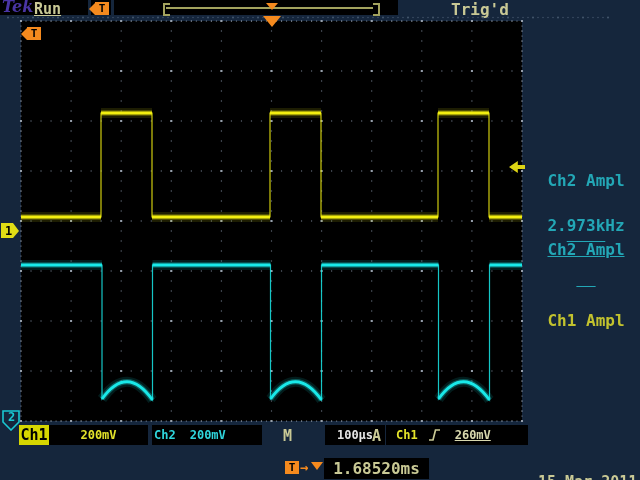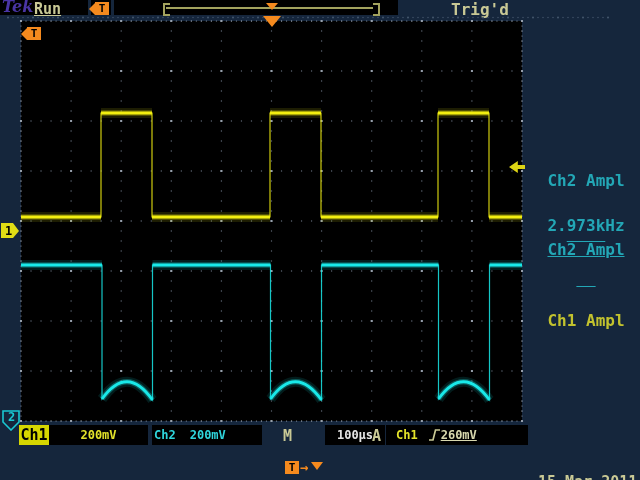--- a/index.html
+++ b/index.html
@@ -52,21 +52,21 @@
   #ch1-label-box{left:19px;top:425px;width:30px;height:20px;background:#d6d600;color:#000;
         font:bold 15px "DejaVu Sans Mono",monospace;line-height:20px;text-align:center;}
   #ch2-group-box{left:152px;width:110px;justify-content:flex-start;}
   #ch2-group-box .ch2l{color:#2fd5dc;margin-left:2px;}
   #ch2-group-box .ch2v{color:#2fd5dc;margin-left:14px;}
   #tb-label{left:283px;top:427px;color:#c9c995;font-size:15px;}
   #tb-box{left:298px;width:60px;color:#e5e5e5;margin-left:27px;}
   #trg-label{left:372px;top:427px;color:#c9c995;font-size:15px;}
   #trg-box{left:386px;width:142px;justify-content:flex-start;}
   #trg-box .src{color:#e3e32a;margin-left:10px;}
-  #trg-box .lvl{color:#d8d8ae;text-decoration:underline;}
+  #trg-box .lvl{color:#d8d8ae;margin-left:14px;text-decoration:underline;}
   #slope-icon{margin-left:10px;}
 
   
   #tpos-ticon{left:285px;top:461px;}
   #tpos-arrow{left:300px;top:459px;color:#f58a1e;font-size:14px;}
   #tpos-tri{left:311px;top:462px;border-left-width:6px;border-right-width:6px;border-top-width:8px;}
   #tpos-box{left:324px;top:458px;width:105px;height:21px;background:#000;color:#c9c995;
             font-size:16px;font-weight:bold;line-height:21px;text-align:center;}
   #datetime{left:538px;top:445px;color:#c9c995;font-size:15px;line-height:15px;font-weight:bold;white-space:pre;}
 </style>
@@ -1538,18 +1538,19 @@
     <span class="src">Ch1</span>
     <svg id="slope-icon" width="13" height="14">
       <path d="M1 12 L5 12 L7.5 2 L12 2" fill="none" stroke="#c9c995" stroke-width="1.7"></path>
     </svg>
     <span class="lvl">260mV</span>
   </div>
 
   <div class="abs ticon" id="tpos-ticon">T</div>
   <div class="abs txt" id="tpos-arrow">→</div>
   <div class="abs tri-down" id="tpos-tri"></div>
+  <div class="abs" id="tpos-box">1.68520ms</div>
   <div class="abs" id="datetime">
     <div>15 Mar 2011</div>
     
   </div>
 
 </div>
 
 </body></html>

